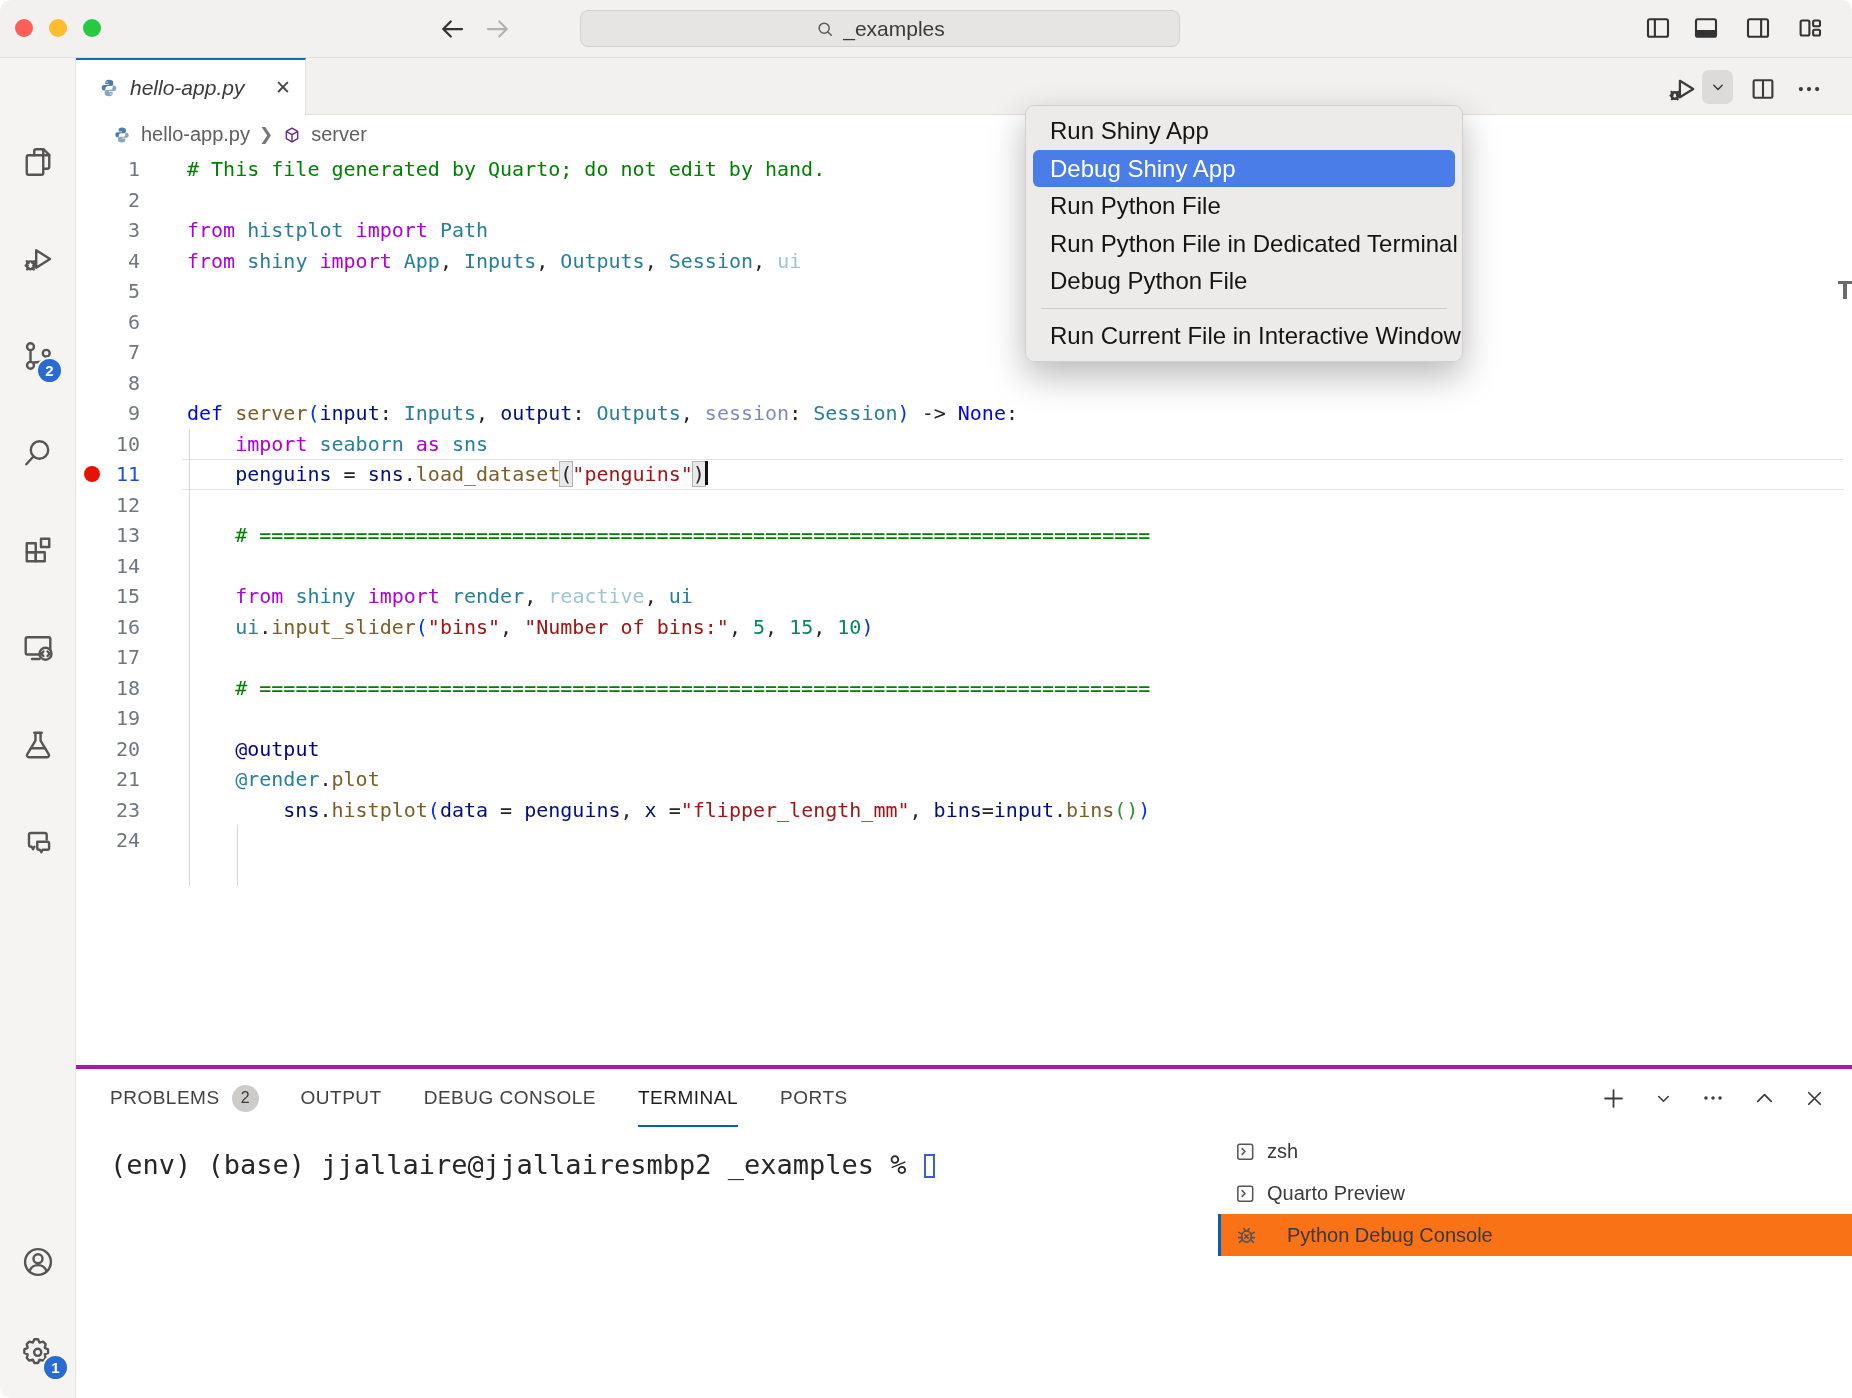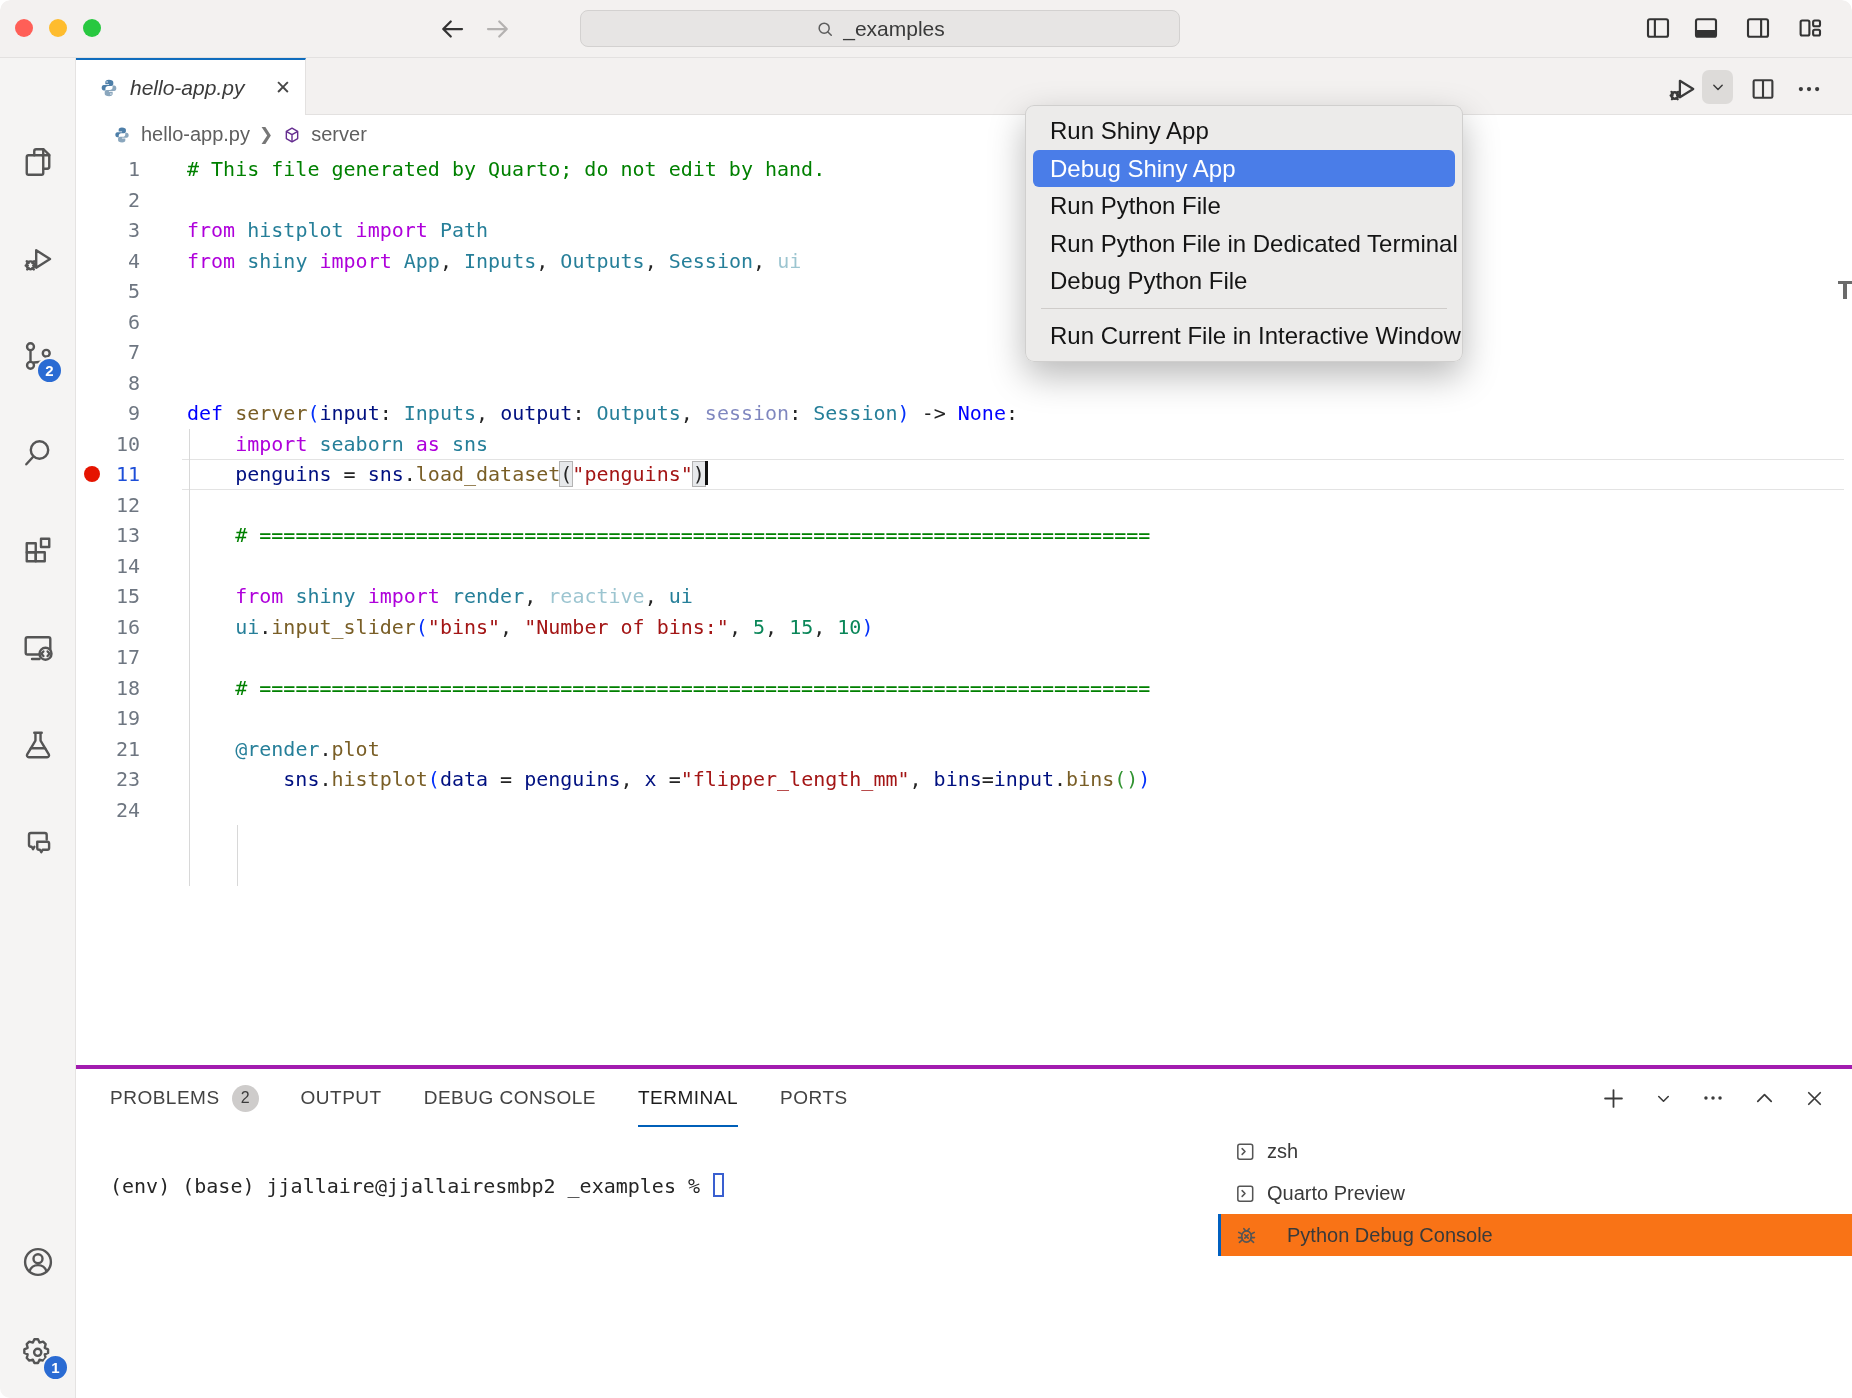--- a/index.html
+++ b/index.html
@@ -63,21 +63,21 @@
   .menu-sep { height:1.5px; background:#cfccca; margin:8px 15px; }
 
   
   .panel { position:absolute; left:76px; top:1065px; width:1776px; height:333px; background:#fff; border-top:4px solid #a21caf; }
   .panel-tabs { position:absolute; left:34px; top:0; height:58px; display:flex; align-items:center; gap:42px; }
   .ptab { display:flex; align-items:center; gap:12px; height:58px; border-bottom:2.5px solid transparent; padding-top:2px; font-size:19px; letter-spacing:.5px; color:#424242; }
   .ptab.active { color:#1d1d1d; border-bottom-color:#005fb8; }
   .pbadge { width:27px; height:27px; border-radius:50%; background:#cecccb; color:#3b3b3b; font-size:16px; letter-spacing:0; display:flex; align-items:center; justify-content:center; }
   .panel-actions { position:absolute; right:26px; top:0; height:58px; display:flex; align-items:center; gap:27px; }
 
-  .term-prompt { position:absolute; left:34px; top:104px; font-family:"DejaVu Sans Mono", monospace; font-size:20px; color:#262626; white-space:pre; }
+  .term-prompt { position:absolute; left:34px; top:80px; font-family:"DejaVu Sans Mono", monospace; font-size:27px; color:#262626; white-space:pre; }
   .term-cursor { display:inline-block; width:11px; height:24px; border:2px solid #3a5fd0; vertical-align:-4px; margin-left:1px; }
 
   .term-list { position:absolute; left:1142px; top:61px; width:634px; }
   .term-row { position:relative; height:42px; display:flex; align-items:center; gap:10px; padding-left:16px; font-size:20px; color:#3a3a3a; }
   .term-row.sel { background:#f97316;gap:28px; }
   .term-row.sel::before { content:''; position:absolute; left:0; top:0; bottom:0; width:3px; background:#0060c0; }
 </style>
 </head>
 <body>
 
@@ -276,20 +276,21 @@
         <div class="line"><span class="ln">10</span><span class="lc"><span class="t-d">    </span><span class="t-kw">import</span><span class="t-d"> </span><span class="t-type">seaborn</span><span class="t-d"> </span><span class="t-kw">as</span><span class="t-d"> </span><span class="t-type">sns</span></span></div>
         <div class="line"><span class="ln ln-active">11</span><span class="lc"><span class="t-d">    </span><span class="t-var">penguins</span><span class="t-d"> = </span><span class="t-var">sns</span><span class="t-d">.</span><span class="t-func">load_dataset</span><span class="t-match">(</span><span class="t-str">"penguins"</span><span class="t-match">)</span><span class="cursor"></span></span></div>
         <div class="line"><span class="ln">12</span><span class="lc"></span></div>
         <div class="line"><span class="ln">13</span><span class="lc"><span class="t-d">    </span><span class="t-com"># ==========================================================================</span></span></div>
         <div class="line"><span class="ln">14</span><span class="lc"></span></div>
         <div class="line"><span class="ln">15</span><span class="lc"><span class="t-d">    </span><span class="t-kw">from</span><span class="t-d"> </span><span class="t-type">shiny</span><span class="t-d"> </span><span class="t-kw">import</span><span class="t-d"> </span><span class="t-type">render</span><span class="t-d">, </span><span class="t-unused_type">reactive</span><span class="t-d">, </span><span class="t-type">ui</span></span></div>
         <div class="line"><span class="ln">16</span><span class="lc"><span class="t-d">    </span><span class="t-type">ui</span><span class="t-d">.</span><span class="t-func">input_slider</span><span class="t-br1">(</span><span class="t-str">"bins"</span><span class="t-d">, </span><span class="t-str">"Number of bins:"</span><span class="t-d">, </span><span class="t-num">5</span><span class="t-d">, </span><span class="t-num">15</span><span class="t-d">, </span><span class="t-num">10</span><span class="t-br1">)</span></span></div>
         <div class="line"><span class="ln">17</span><span class="lc"></span></div>
         <div class="line"><span class="ln">18</span><span class="lc"><span class="t-d">    </span><span class="t-com"># ==========================================================================</span></span></div>
         <div class="line"><span class="ln">19</span><span class="lc"></span></div>
+        <div class="line"><span class="ln">20</span><span class="lc"><span class="t-d">    </span><span class="t-decor">@output</span></span></div>
         <div class="line"><span class="ln">21</span><span class="lc"><span class="t-d">    </span><span class="t-type">@render</span><span class="t-d">.</span><span class="t-func">plot</span></span></div>
         <div class="line"><span class="ln">23</span><span class="lc"><span class="t-d">        </span><span class="t-var">sns</span><span class="t-d">.</span><span class="t-func">histplot</span><span class="t-br1">(</span><span class="t-var">data</span><span class="t-d"> = </span><span class="t-var">penguins</span><span class="t-d">, </span><span class="t-var">x</span><span class="t-d"> =</span><span class="t-str">"flipper_length_mm"</span><span class="t-d">, </span><span class="t-var">bins</span><span class="t-d">=</span><span class="t-var">input</span><span class="t-d">.</span><span class="t-func">bins</span><span class="t-br2">(</span><span class="t-br2">)</span><span class="t-br1">)</span></span></div>
         <div class="line"><span class="ln">24</span><span class="lc"></span></div>
       </div>
   </div>
 
   <div class="ruler-mark"></div>
   <div class="ruler-mark2"></div>
 </div>
 

